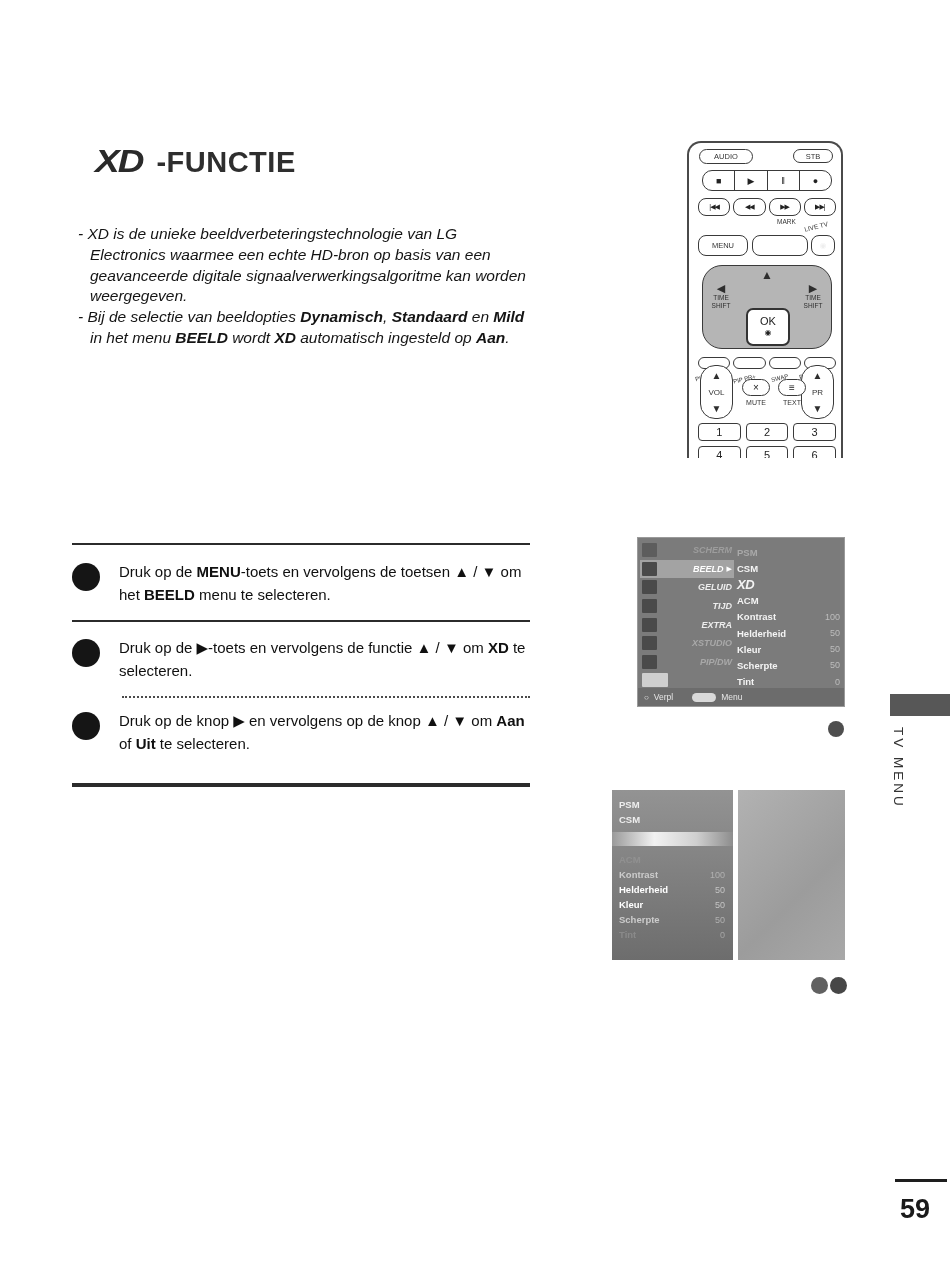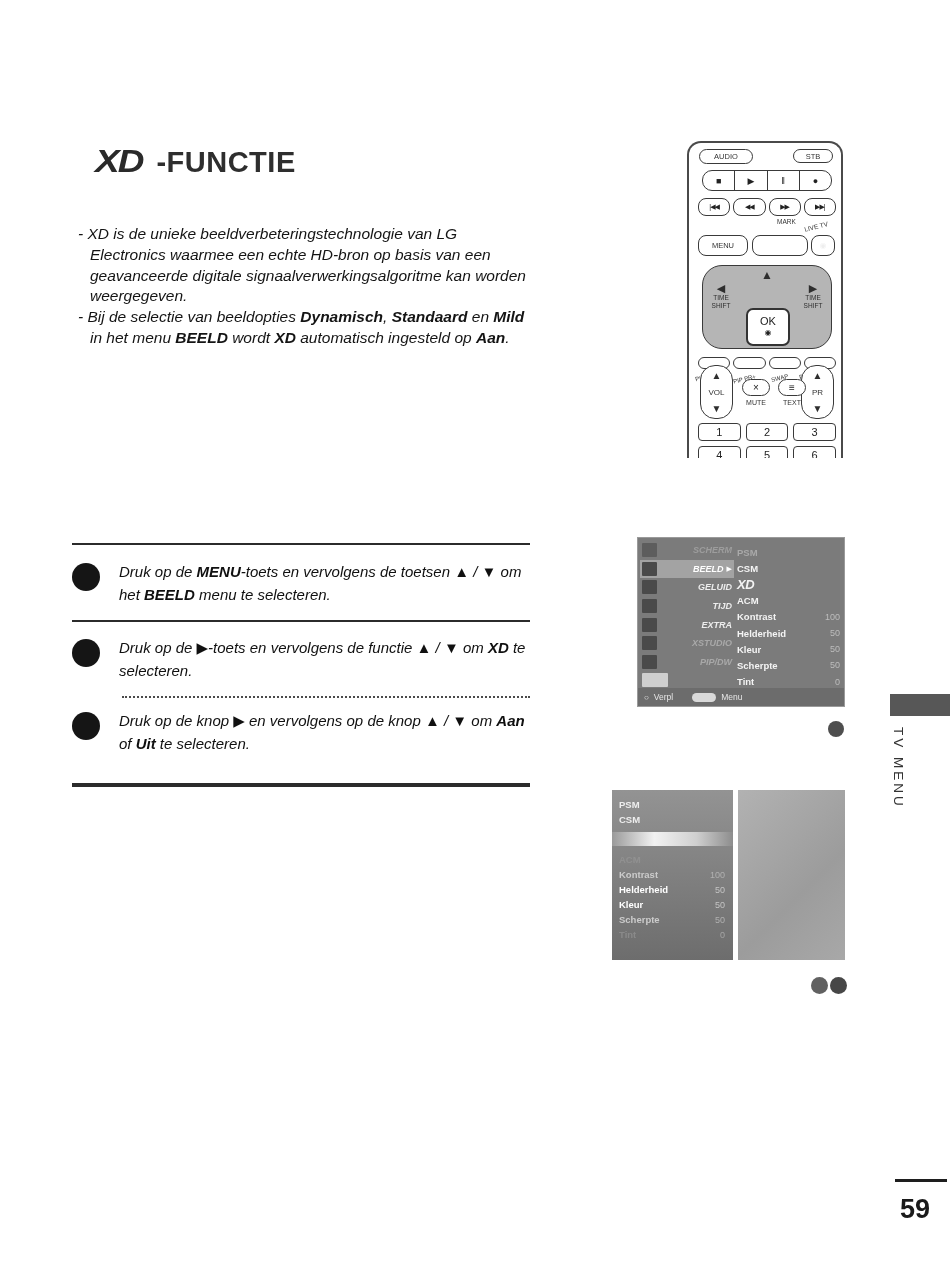--- a/index.html
+++ b/index.html
@@ -20,21 +20,21 @@
   .intro .b,.steps .b{font-weight:bold;}
 
   
   .steps{position:absolute;left:72px;top:543px;width:458px;}
   .divider{border-top:2.2px solid #2b2b2b;height:0;}
   .divider.dotted{border-top:2px dotted #4a4a4a;margin-left:50px;}
   .step{display:flex;gap:19px;}
   .step.s1{padding:15px 0 14px;} .step.s2{padding:14px 0 14px;}
   .step.s3{padding:11px 0 28px;} .step.s4{padding:13px 0 10px;}
   .circle{width:28px;height:28px;border-radius:50%;background:#151515;flex:none;margin-top:3px;}
-  .step-text{font-size:15px;line-height:23px;color:#101010;width:409px;font-style:italic;}
+  .step-text{font-size:15px;line-height:23px;color:#101010;width:409px;}
 
   
   .remote{position:absolute;left:687px;top:141px;width:156px;height:317px;
           border-left:2px solid #4a4a4a;border-right:2px solid #4a4a4a;
           border-top:2px solid #4a4a4a;border-radius:14px 14px 0 0;overflow:hidden;background:#fff;}
   .remote .pill{border:1.5px solid #3a3a3a;border-radius:8px;display:flex;align-items:center;
           justify-content:center;font-size:7.5px;color:#333;background:#fff;position:absolute;}
   .r-audio{left:10px;top:6px;width:54px;height:15px;}
   .r-stb{left:104px;top:6px;width:40px;height:14px;}
   .media-strip{position:absolute;left:13px;top:27px;width:130px;height:21px;display:flex;

